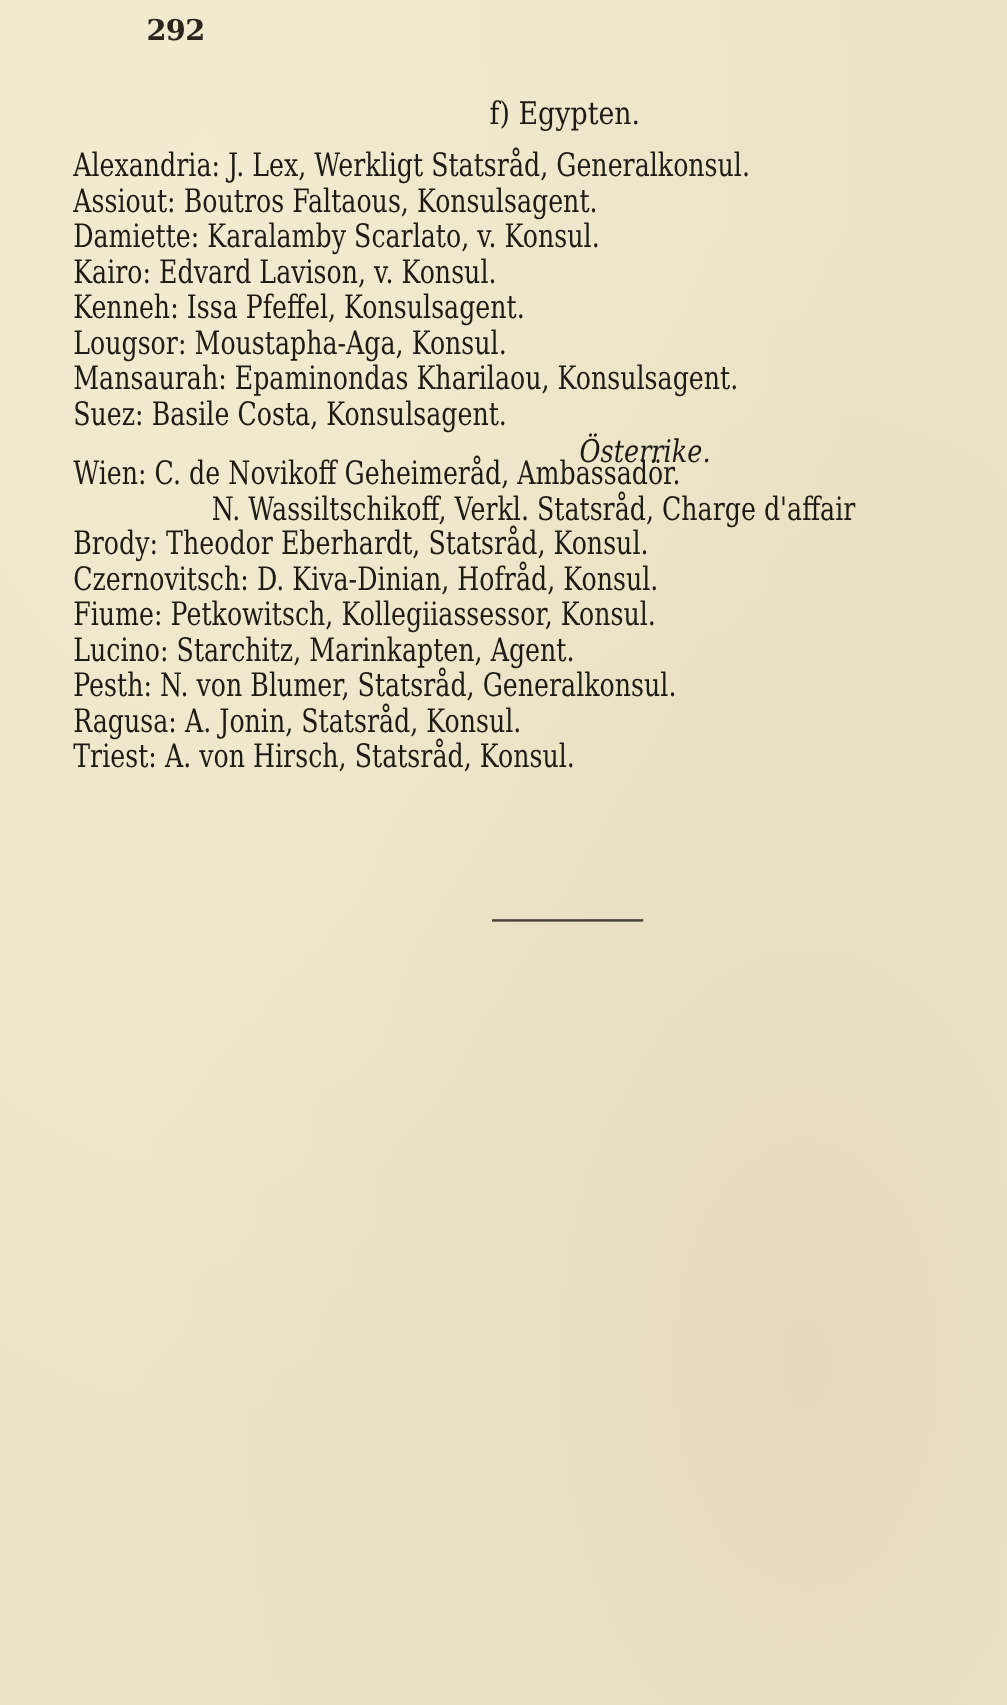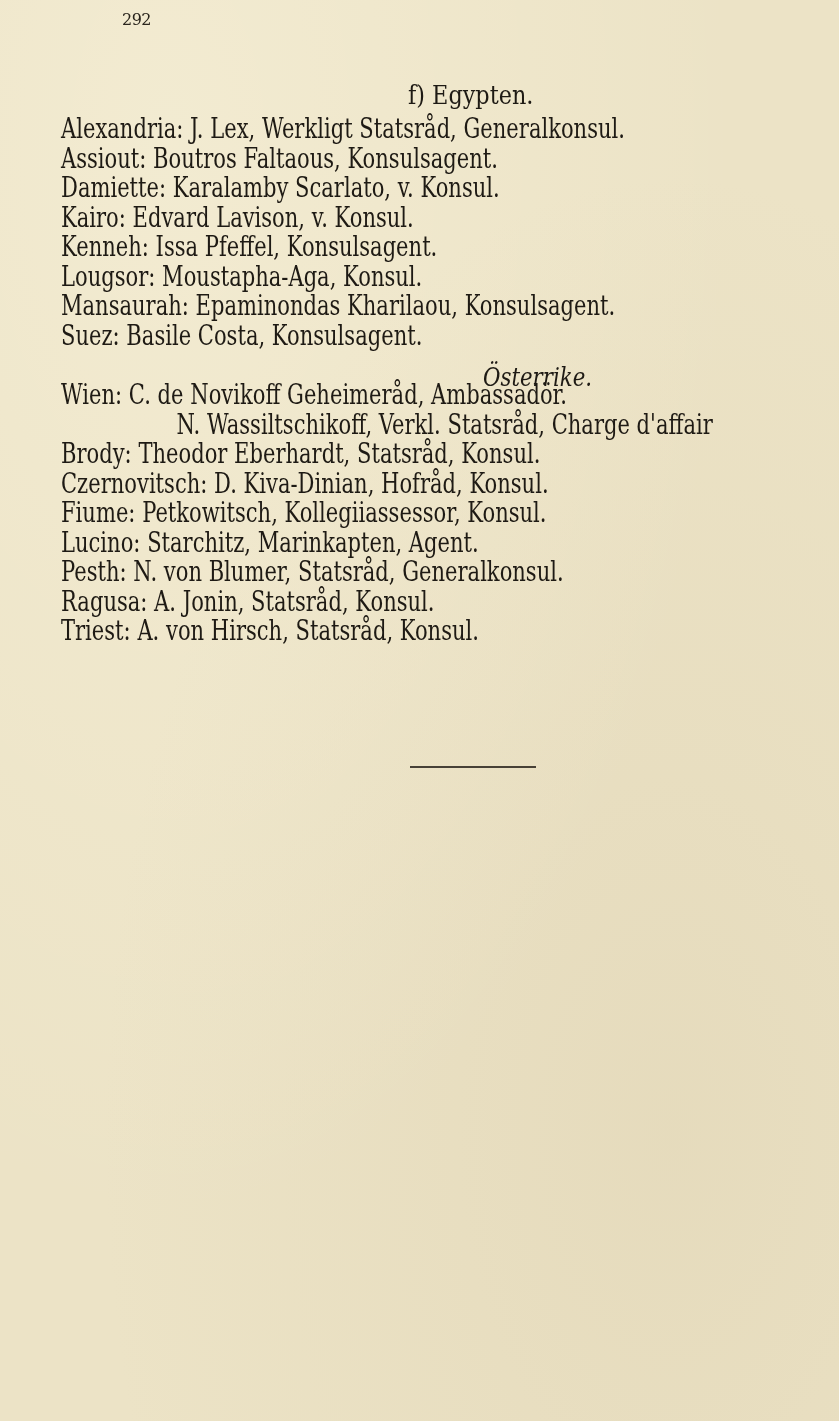--- a/index.html
+++ b/index.html
@@ -15,22 +15,22 @@
         radial-gradient(ellipse at 80% 80%, rgba(210,195,160,0.25), rgba(0,0,0,0) 60%);
       position: relative;
       overflow: hidden;
       font-family: "DejaVu Serif", "Liberation Serif", serif;
       color: #1e1a14;
     }
     .page-number {
       position: absolute;
       left: 122px;
       top: 10px;
-      font-size: 16px;
-      font-weight: normal;
+      font-size: 24px;
+      font-weight: bold;
       letter-spacing: -0.5px;
       color: #2a251d;
     }
     .section-heading {
       position: absolute;
       font-size: 26px;
       color: #1e1a14;
       transform: scaleX(0.86);
       transform-origin: left top;
       white-space: nowrap;
@@ -53,21 +53,21 @@
       list-style: none;
     }
     .entries li {
       height: 29.5px;
       line-height: 29.5px;
       font-size: 27px;
       white-space: nowrap;
       transform: scaleX(0.78);
       transform-origin: left center;
     }
-    .entries.egypt { top: 114px; }
+    .entries.egypt { top: 124px; }
     .entries.austria { top: 380px; }
     .entries li.indent {
       padding-left: 148px;
     }
     .entry-place, .entry-sep, .entry-text {
       display: inline;
     }
     .rule {
       position: absolute;
       left: 410px;

